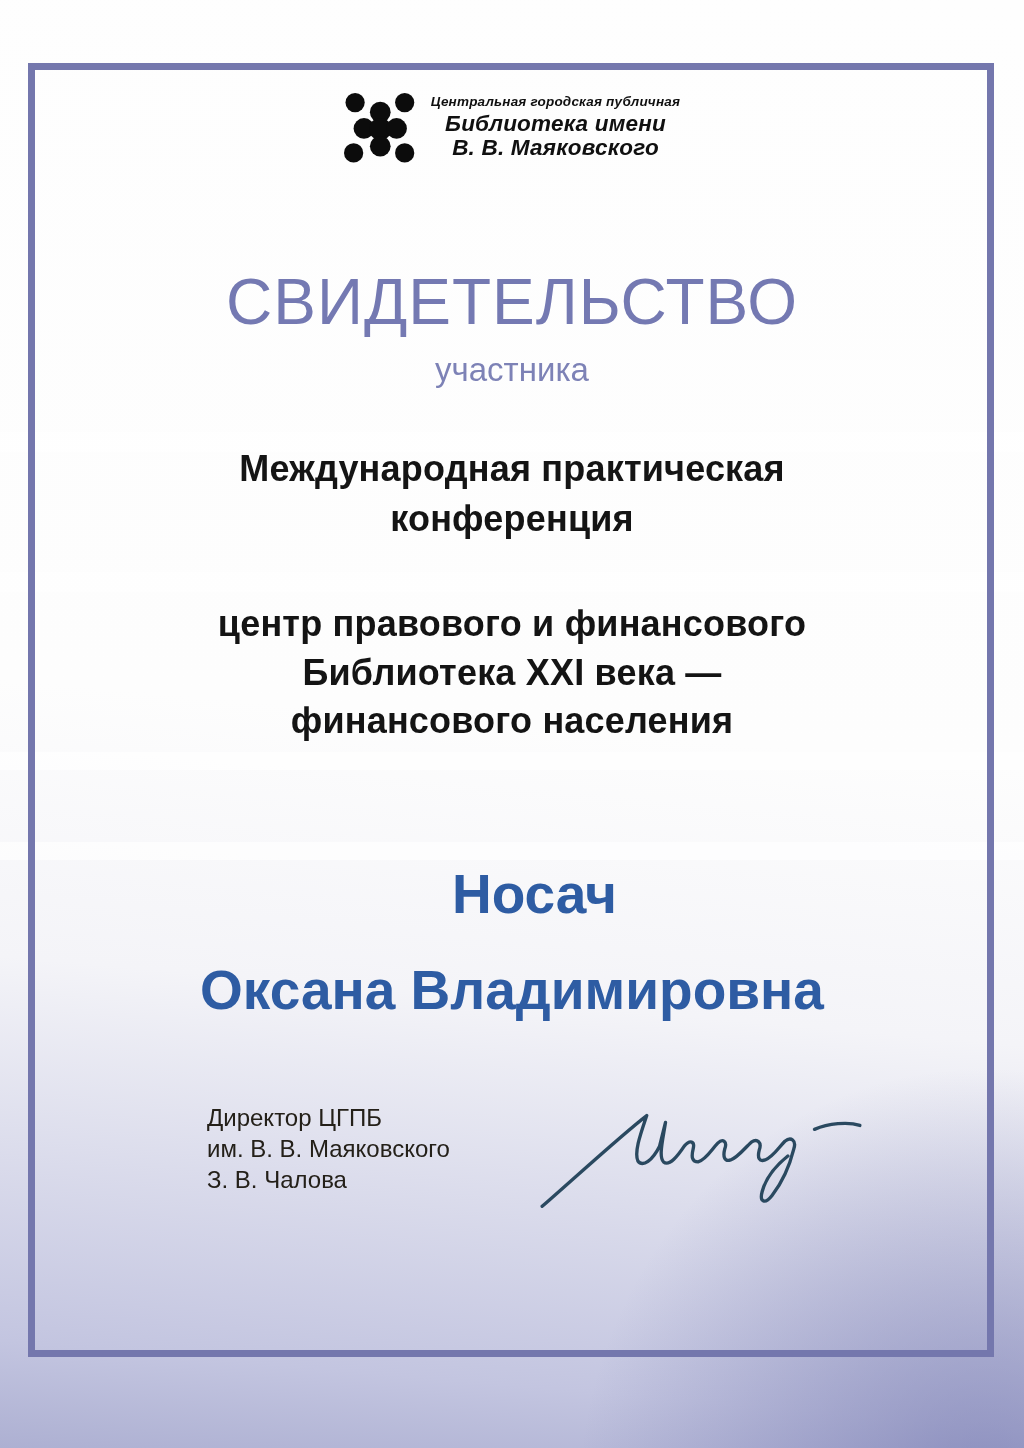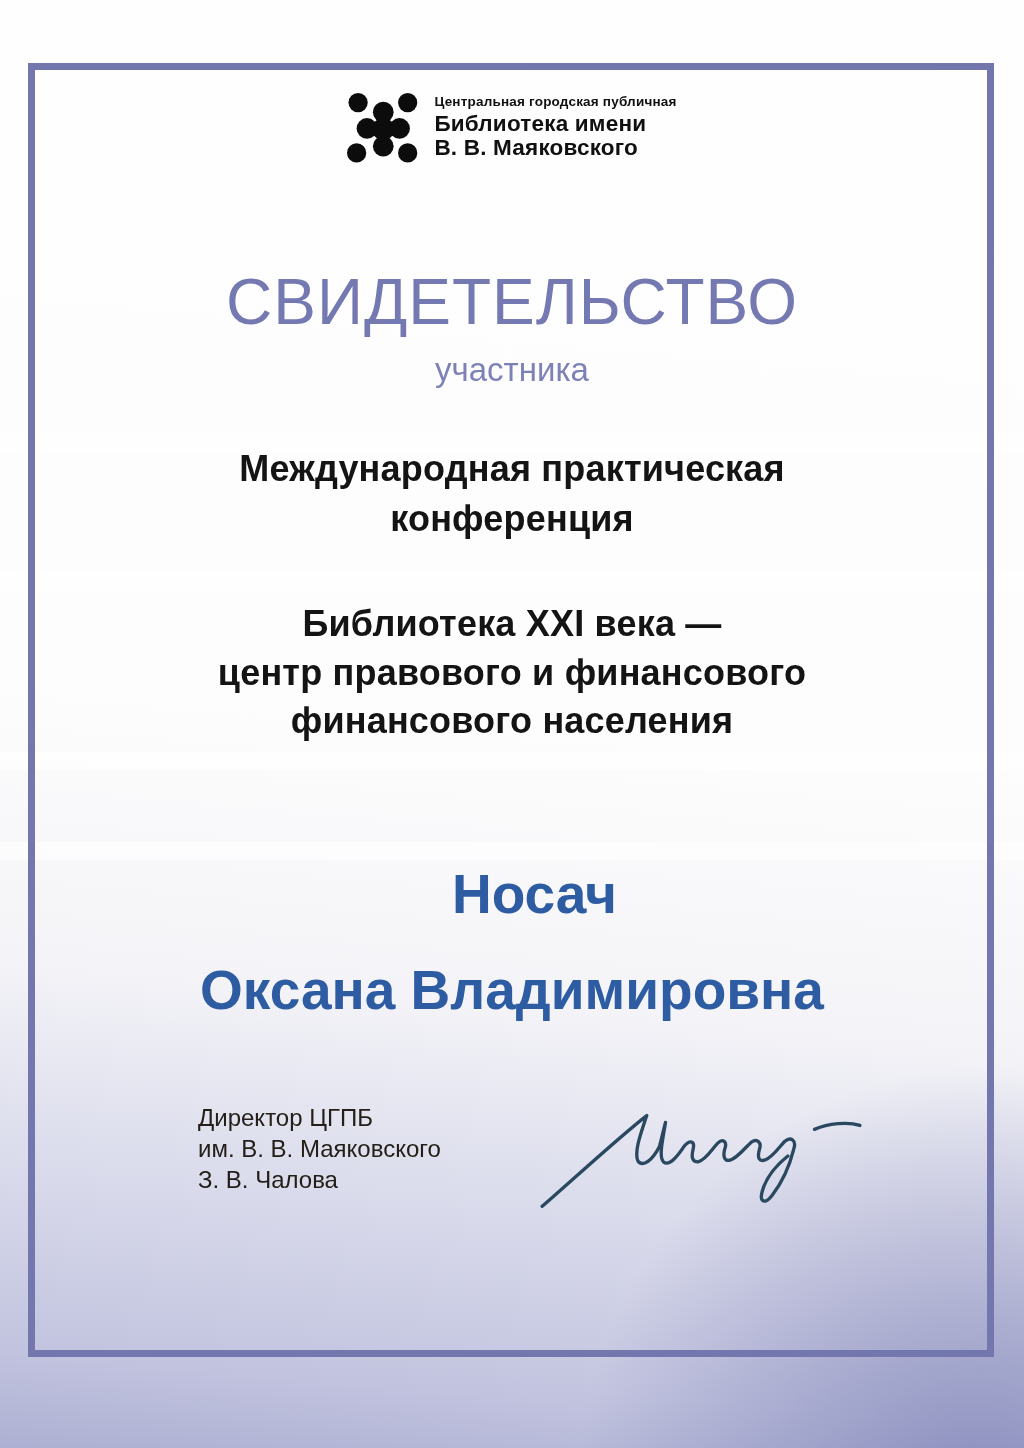--- a/index.html
+++ b/index.html
@@ -41,21 +41,21 @@
     position: absolute;
     top: 90px;
     left: 0;
     right: 0;
     display: flex;
     justify-content: center;
     align-items: center;
     gap: 13px;
   }
   .org-logo { width: 74px; height: 74px; flex: 0 0 auto; }
-  .org-text { text-align: left; color: #101010; }
+  .org-text { text-align: center; color: #101010; font-style: italic; }
   .org-small {
     font-size: 13.5px;
     font-weight: 700;
     letter-spacing: 0.2px;
     margin-bottom: 3px;
   }
   .org-big {
     font-size: 22.5px;
     font-weight: 700;
     line-height: 24px;
@@ -112,21 +112,21 @@
   }
   .name-first {
     top: 950px;
     font-size: 55px;
     font-weight: 700;
     color: #2e5ca3;
     margin-top: 8px;
   }
   .signatory {
     position: absolute;
-    left: 198px;
+    left: 207px;
     top: 1102px;
     font-size: 24px;
     line-height: 31px;
     font-weight: 400;
     color: #242019;
     text-align: left;
   }
   .signature {
     position: absolute;
     left: 532px;
@@ -172,22 +172,22 @@
 
   <div class="centered title-main">СВИДЕТЕЛЬСТВО</div>
   <div class="centered title-sub">участника</div>
 
   <div class="centered event">
     <div>Международная практическая</div>
     <div>конференция</div>
   </div>
 
   <div class="centered theme">
+    <div>центр правового и финансового</div>
     <div>Библиотека XXI века —</div>
-    <div>центр правового и финансового</div>
     <div>финансового населения</div>
   </div>
 
 
   <div class="centered name-last">Носач</div>
   <div class="centered name-first">Оксана Владимировна</div>
 
   <div class="signatory">
     <div>Директор ЦГПБ</div>
     <div>им. В. В. Маяковского</div>

